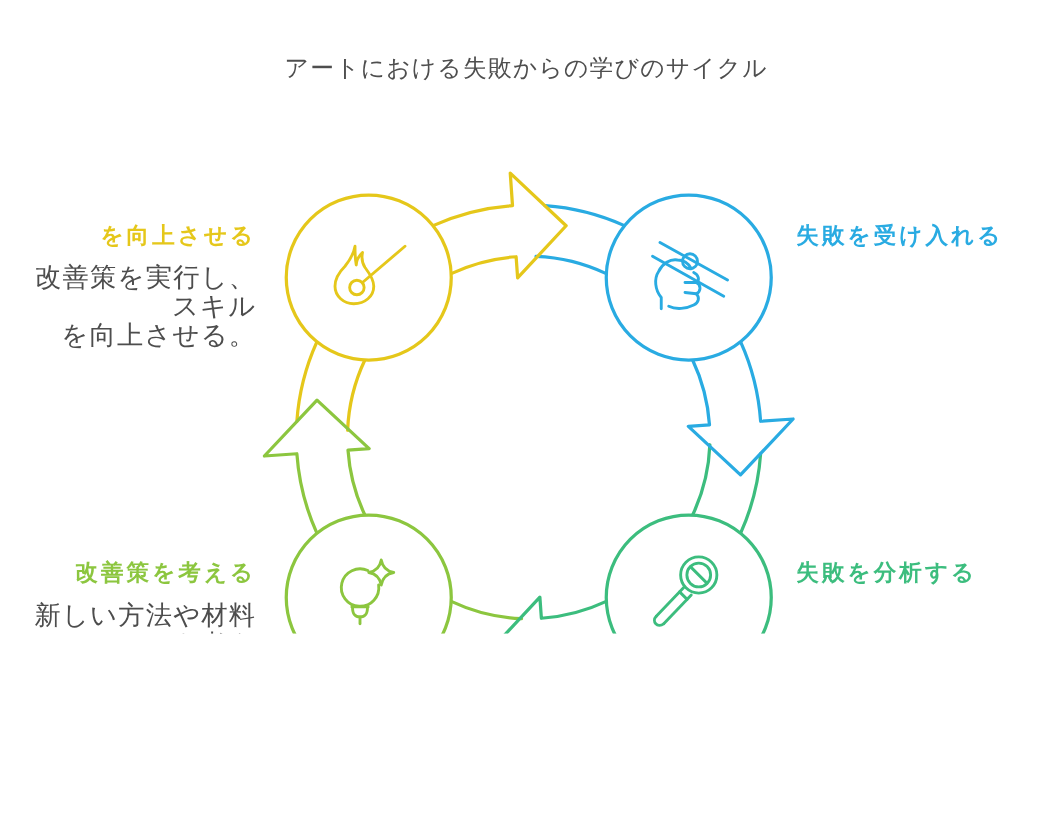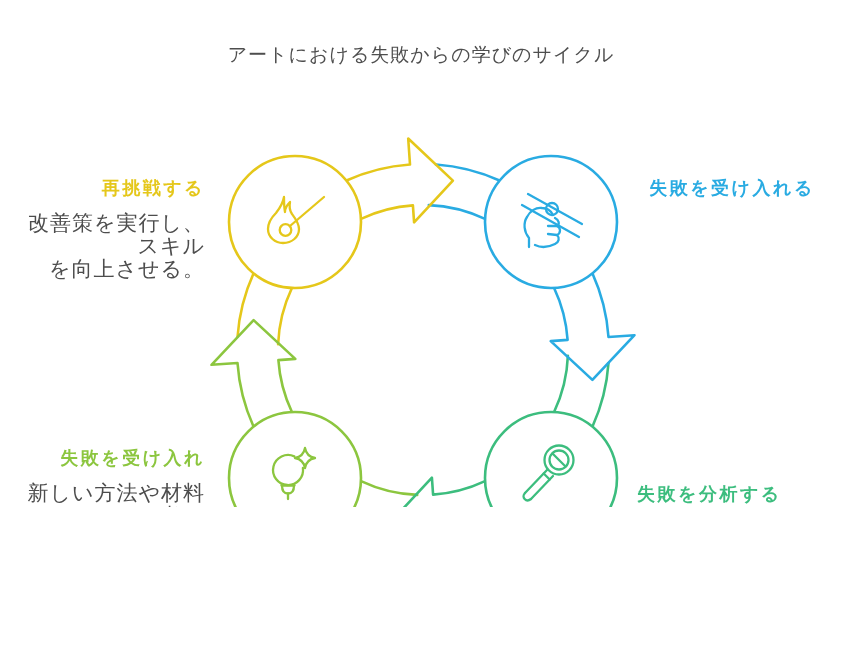--- a/index.html
+++ b/index.html
@@ -4,21 +4,21 @@
 <style>
   html,body{margin:0;padding:0;background:#fff;}
   .stage{position:relative;width:842px;height:507px;background:#fff;overflow:hidden;
          font-family:"Liberation Sans",sans-serif;}
   .page-title{position:absolute;top:42px;left:0;width:100%;text-align:center;margin:0;
               font-size:19px;font-weight:400;letter-spacing:1px;color:#4e4e4e;}
   #diagram{position:absolute;left:0;top:0;}
   .step-block{position:absolute;width:190px;color:#4d4d4d;}
   .step-label{margin:0 0 11px 0;font-size:18px;font-weight:700;letter-spacing:2.5px;}
   .step-desc{margin:0;font-size:21px;letter-spacing:1px;line-height:23px;white-space:pre-line;}
-  .pos-tr{left:637px;top:176px;text-align:center;}
+  .pos-tr{left:637px;top:176px;text-align:left;}
   .pos-br{left:637px;top:446px;text-align:left;}
   .pos-tl{left:15px;top:176px;text-align:right;}
   .pos-bl{left:15px;top:446px;text-align:right;}
 </style>
 </head>
 <body>
 
 <div class="stage">
   <h1 class="page-title" style="color: rgb(78, 78, 78);">アートにおける失敗からの学びのサイクル</h1>
 
@@ -68,28 +68,28 @@
         <path d="M21,7 C20,13 17,18 13,23 C8,28 5,33 5,39 C5,47 12,53 20,53 C29,53 36,47 36,39 C36,33 32,28 29,24 C27,21 26,17 27,12 C24,15 22,18 22,22 C21,17 21,12 21,7 Z"></path>
         <path d="M27,36 L61,7"></path>
         <circle cx="22.5" cy="40" r="5.8"></circle>
       </g>
     </svg>
 
   <div class="step-block pos-tr" style="color: rgb(77, 77, 77);">
     <h2 class="step-label" style="color: rgb(41, 171, 226);">失敗を受け入れる</h2>
   </div>
 
-  <div class="step-block pos-br" style="color: rgb(77, 77, 77); margin-top: 36px;">
+  <div class="step-block pos-br" style="color: rgb(77, 77, 77);">
     <h2 class="step-label" style="color: rgb(60, 189, 126);">失敗を分析する</h2>
   </div>
 
   <div class="step-block pos-bl" style="color: rgb(77, 77, 77);">
-    <h2 class="step-label" style="color: rgb(140, 198, 63);">失敗を受け入れ</h2>
+    <h2 class="step-label" style="color: rgb(140, 198, 63);">改善策を考える</h2>
     <p class="step-desc">新しい方法や材料を考え
 出す。</p>
   </div>
 
   <div class="step-block pos-tl" style="color: rgb(77, 77, 77);">
-    <h2 class="step-label" style="color: rgb(229, 199, 26);">再挑戦する</h2>
+    <h2 class="step-label" style="color: rgb(229, 199, 26);">を向上させる</h2>
     <p class="step-desc">改善策を実行し、スキル
 を向上させる。</p>
   </div>
 </div>
 
 </body></html>

